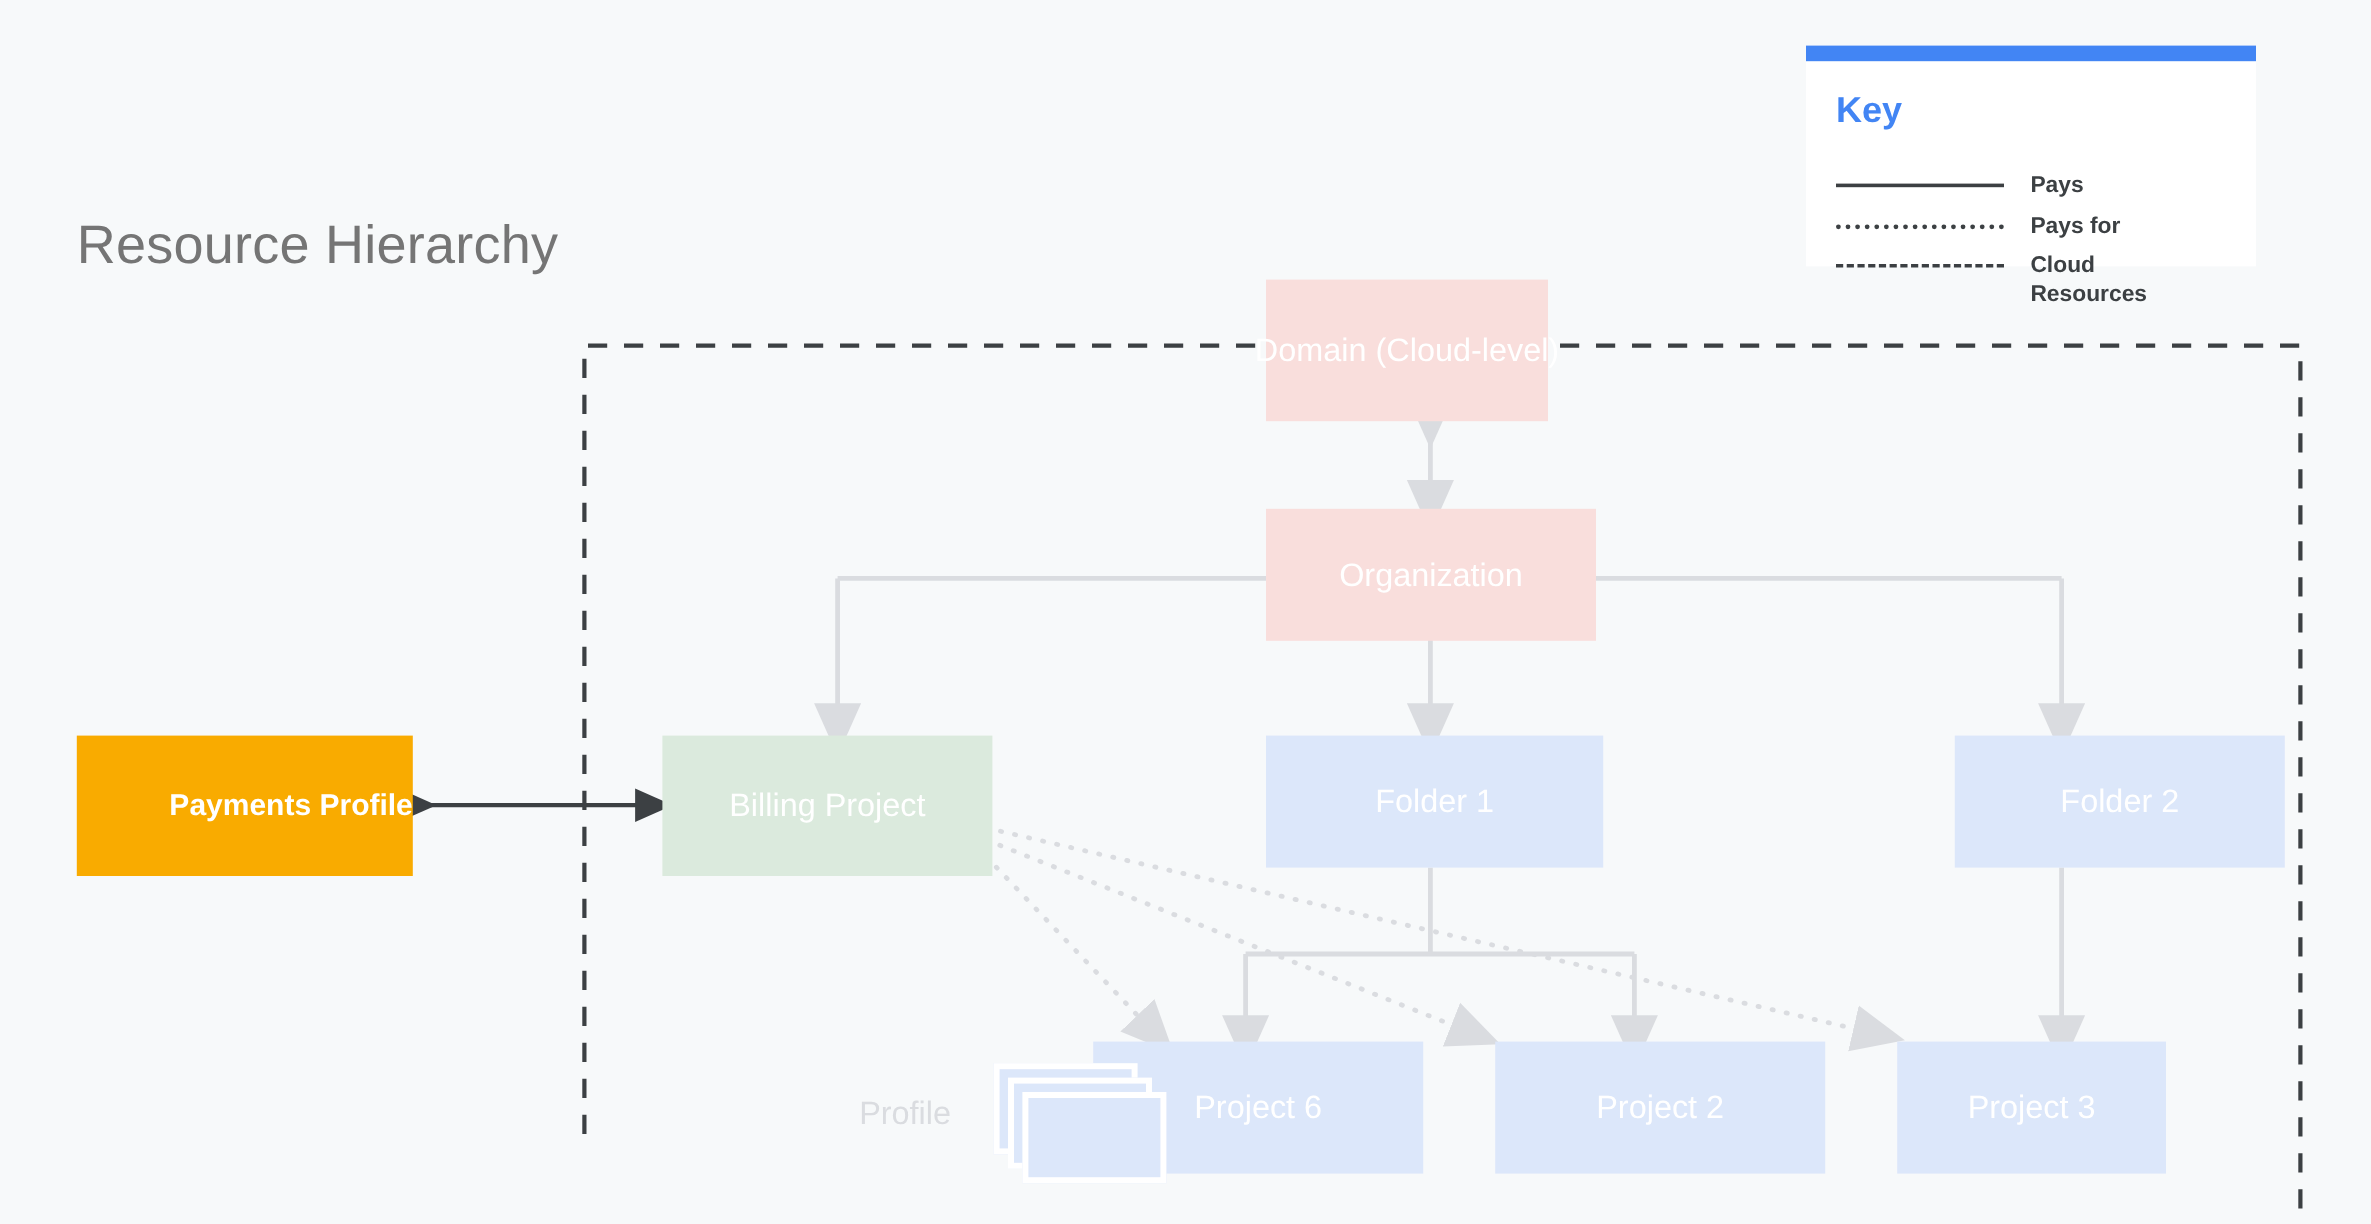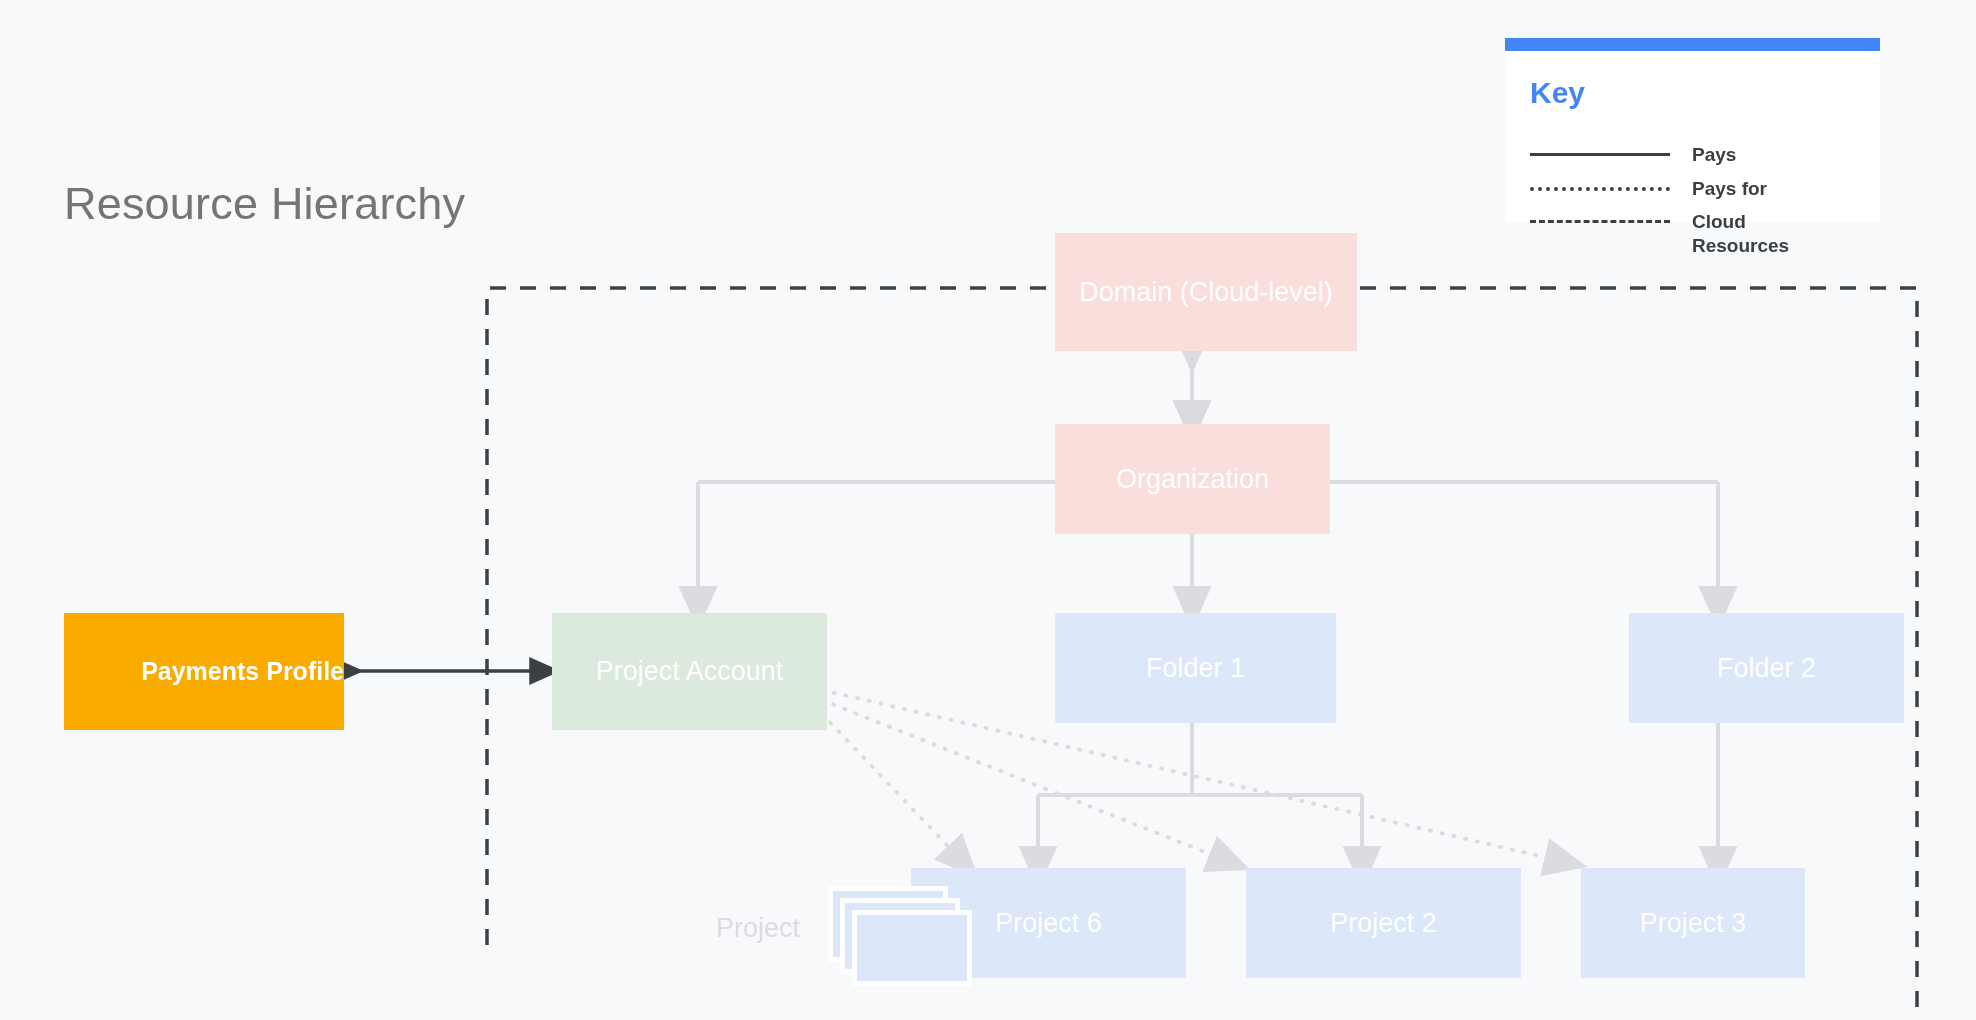--- a/index.html
+++ b/index.html
@@ -199,24 +199,24 @@
       <line x1="822" y1="700" x2="1230" y2="862" stroke="#DADCE0" stroke-width="4" stroke-dasharray="1 11" stroke-linecap="round" marker-end="url(#arrow-gray)"></line>
       <line x1="822" y1="690" x2="1566" y2="862" stroke="#DADCE0" stroke-width="4" stroke-dasharray="1 11" stroke-linecap="round" marker-end="url(#arrow-gray)"></line>
     </g>
   </svg>
 
   <div class="node node-amber" style="left:64px; top:613px; width:280px; height:117px;">
     <span>Payments Profile</span>
   </div>
 
   <div class="node node-green" style="left:552px; top:613px; width:275px; height:117px;">
-    <span>Project Account</span>
-  </div>
-
-  <div class="node node-pink" style="left:1055px; top:233px; width:302px; height:118px;">
+    <span>Billing Project</span>
+  </div>
+
+  <div class="node node-pink" style="left:1055px; top:233px; width:235px; height:118px;">
     <span>Domain (Cloud-level)</span>
   </div>
 
   <div class="node node-pink" style="left:1055px; top:424px; width:275px; height:110px;">
     <span>Organization</span>
   </div>
 
   <div class="node node-blue" style="left:1055px; top:613px; width:281px; height:110px;">
     <span>Folder 1</span>
   </div>
@@ -230,21 +230,21 @@
   </div>
 
   <div class="node node-blue" style="left:1246px; top:868px; width:275px; height:110px;align-items:center;">
     <span>Project 2</span>
   </div>
 
   <div class="node node-blue" style="left:1581px; top:868px; width:224px; height:110px;">
     <span>Project 3</span>
   </div>
 
-  <div id="labels-text">Project</div>
+  <div id="labels-text">Profile</div>
 
   <div class="label-card" style="left:828px; top:886px;"></div>
   <div class="label-card" style="left:840px; top:898px;"></div>
   <div class="label-card" style="left:852px; top:910px;"></div>
 
   <div id="key-panel">
     <div id="key-accent-bar"></div>
     <div id="key-title">Key</div>
 
     <div class="key-row" style="top:105px;">

